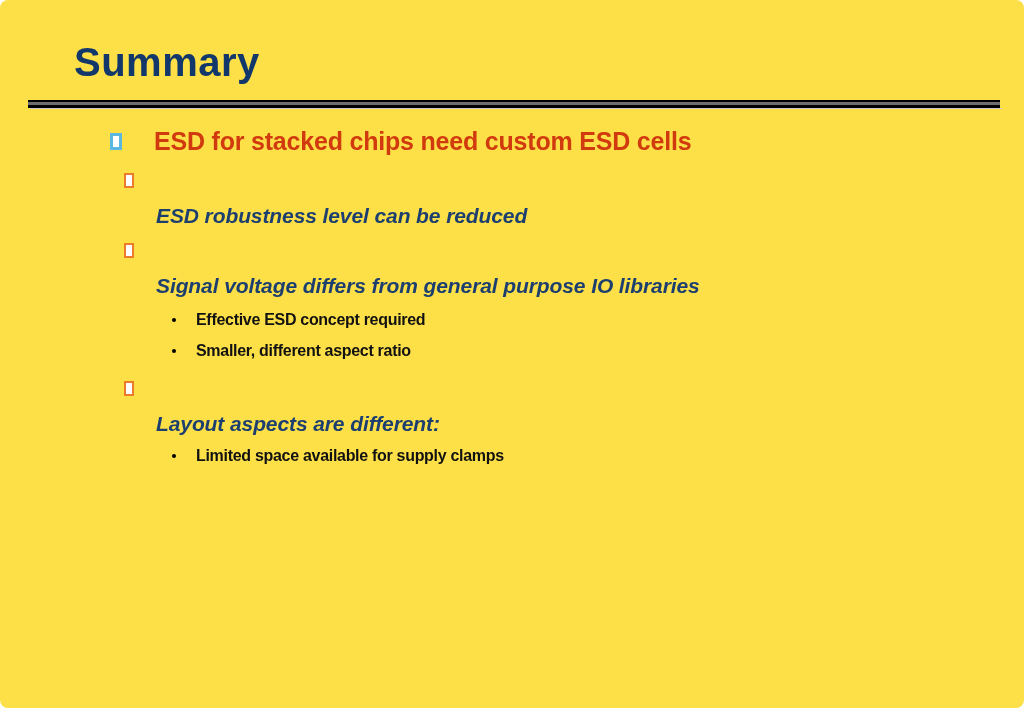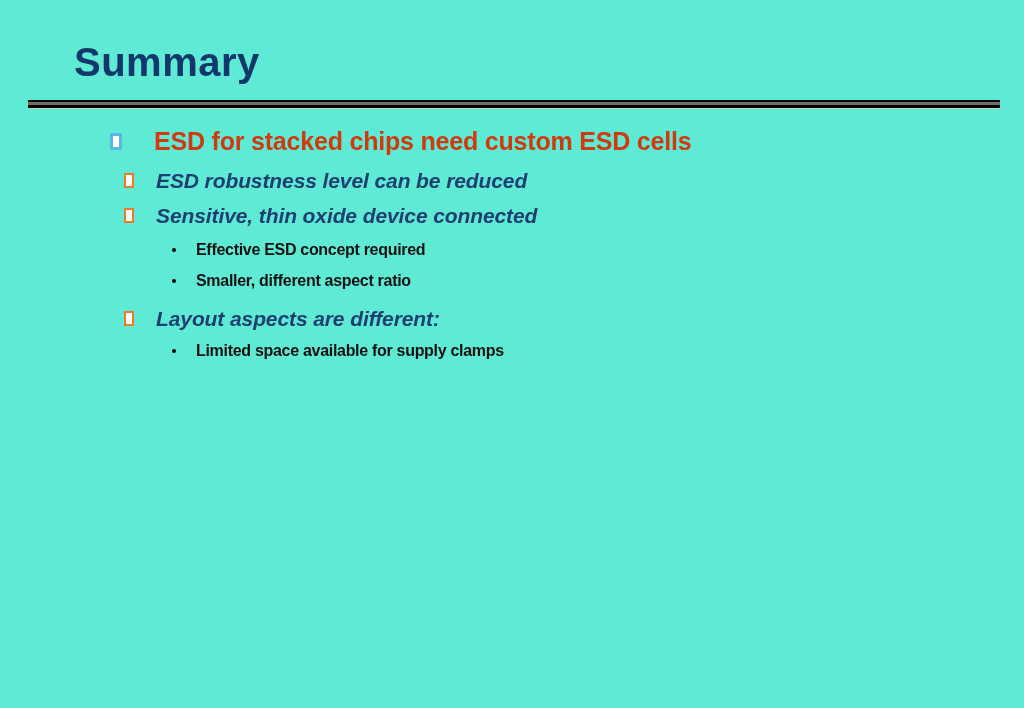--- a/index.html
+++ b/index.html
@@ -15,21 +15,22 @@
     font-family: "Liberation Sans", sans-serif;
     -webkit-font-smoothing: antialiased;
   }
 
   
   .slide {
     position: absolute;
     left: 0; top: 0;
     width: 1024px;
     height: 708px;
-    background: #5eead4;
+    background: #fde047;
+    border-radius: 8px;
   }
 
   
   .slide-title {
     position: absolute;
     left: 74px;
     top: 38px;
     font-size: 40px;
     font-weight: bold;
     color: #12386b;
@@ -125,20 +126,21 @@
     background: #ffffff;
   }
   .lvl2 .txt {
     font-size: 21px;
     font-weight: bold;
     font-style: italic;
     color: #1c3f70;
     line-height: 27px;
     letter-spacing: -0.1px;
     white-space: nowrap;
+    margin-top: 35px;
   }
 
   
   .lvl3 {
     padding-left: 172px;
     margin-bottom: 3px;
     text-align: center;
   }
   .lvl3 .marker {
     flex: 0 0 auto;
@@ -193,25 +195,25 @@
     <div class="row lvl1">
       <div class="marker"></div>
       <div class="txt">ESD for stacked chips need custom ESD cells</div>
     </div>
 
     <div class="row lvl2 gap-small">
       <div class="marker"></div>
       <div class="txt">ESD robustness level can be reduced</div>
     </div>
 
-
     <div class="row lvl2">
       <div class="marker"></div>
-      <div class="txt">Sensitive, thin oxide device connected</div>
-    </div>
+      <div class="txt">Signal voltage differs from general purpose IO libraries</div>
+    </div>
+
 
     <div class="row lvl3 gap-small">
       <div class="marker"></div>
       <div class="txt">Effective ESD concept required</div>
     </div>
 
     <div class="row lvl3 gap-small">
       <div class="marker"></div>
       <div class="txt">Smaller, different aspect ratio</div>
     </div>

